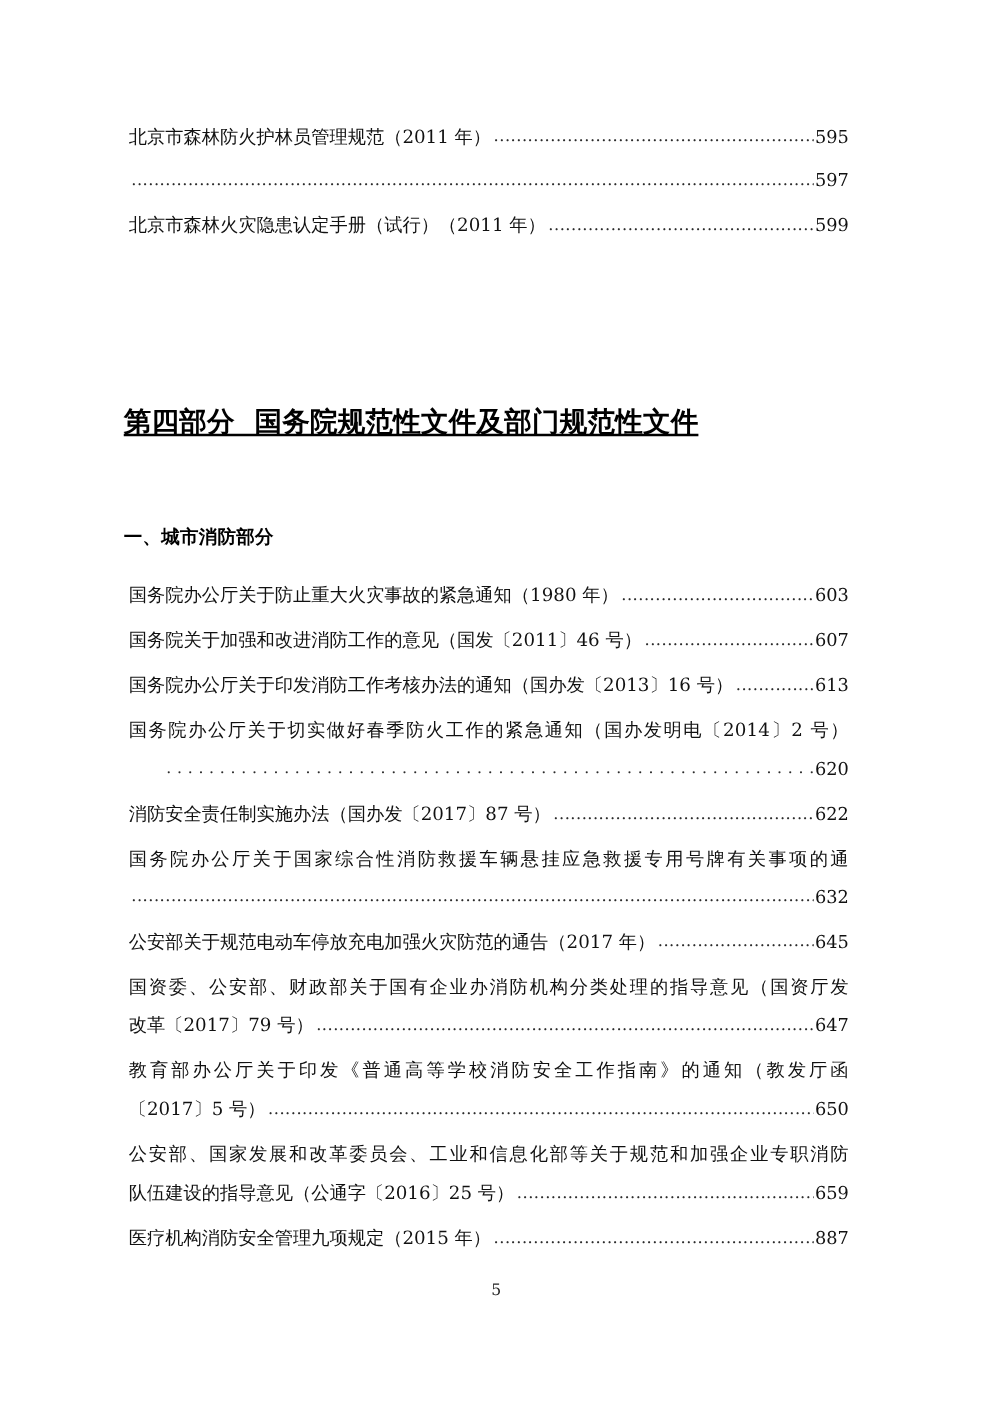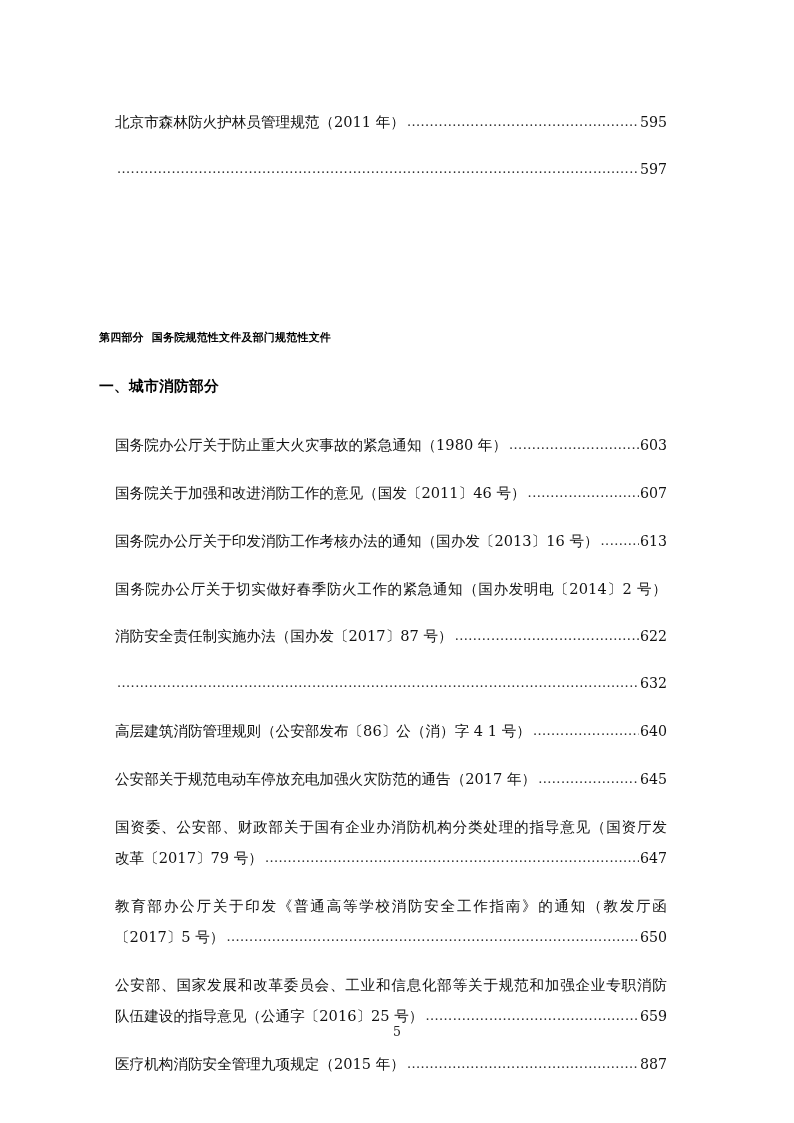--- a/index.html
+++ b/index.html
@@ -24,21 +24,21 @@
     left: 99px;
     top: 0;
     width: 584px;
   }
 
   
   .toc-entry {
     font-size: 14.6px;
     line-height: 31px;
     color: #111111;
-    margin: 16px;
+    margin: 4px;
     text-align: justify;
     text-justify: inter-character;
     word-break: break-all;
     position: relative;
   }
   .toc-line {
     display: flex;
     align-items: baseline;
     width: 100%;
     line-height: 31px;
@@ -94,32 +94,34 @@
     box-sizing: border-box;
   }
   .toc-leader-line .toc-leader {
     letter-spacing: 4.6px;
     font-size: 12.5px;
     top: -2px;
   }
 
   
   .part-heading {
-    font-size: 11px;
+    font-size: 22px;
     font-weight: bold;
     line-height: 30px;
     letter-spacing: 0.2px;
     white-space: pre;
+    text-decoration: underline;
   }
   .section-heading {
     font-size: 14.8px;
     font-weight: bold;
     line-height: 30px;
     letter-spacing: 0.2px;
     white-space: pre;
+    margin-top: 44px;
   }
 
   .spacer-top      { height: 90px; }
   .spacer-mid      { height: 122px; }
   .spacer-heading  { height: 18px; }
   .spacer-sub      { height: 12px; }
 
   .page-number {
     position: absolute;
     left: 0;
@@ -146,20 +148,27 @@
             <span class="toc-leader"></span>
             <span class="toc-page">595</span>
           </div>
         </div>
         <div class="toc-entry">
           <div class="toc-line">
             <span class="toc-leader"></span>
             <span class="toc-page">597</span>
           </div>
         </div>
+        <div class="toc-entry">
+          <div class="toc-line">
+            <span class="toc-title">北京市森林火灾隐患认定手册（试行）（2011 年）</span>
+            <span class="toc-leader"></span>
+            <span class="toc-page">599</span>
+          </div>
+        </div>
       </div>
 
     <div class="spacer-mid"></div>
 
     <div class="part-heading">第四部分  国务院规范性文件及部门规范性文件</div>
 
     <div class="spacer-heading"></div>
 
     <div class="section-heading">一、城市消防部分</div>
 
@@ -182,39 +191,37 @@
         </div>
         <div class="toc-entry">
           <div class="toc-line">
             <span class="toc-title">国务院办公厅关于印发消防工作考核办法的通知（国办发〔2013〕16 号）</span>
             <span class="toc-leader"></span>
             <span class="toc-page">613</span>
           </div>
         </div>
         <div class="toc-entry">
           <div class="toc-wrap justify">国务院办公厅关于切实做好春季防火工作的紧急通知（国办发明电〔2014〕2 号）</div>
+          <div class="toc-leader-line">
+            <span class="toc-leader"></span>
+            <span class="toc-page">620</span>
+          </div>
         </div>
         <div class="toc-entry">
           <div class="toc-line">
             <span class="toc-title">消防安全责任制实施办法（国办发〔2017〕87 号）</span>
             <span class="toc-leader"></span>
             <span class="toc-page">622</span>
           </div>
         </div>
         <div class="toc-entry">
+          <div class="toc-wrap justify">国务院办公厅关于国家综合性消防救援车辆悬挂应急救援专用号牌有关事项的通</div>
           <div class="toc-line">
             <span class="toc-leader"></span>
             <span class="toc-page">632</span>
-          </div>
-        </div>
-        <div class="toc-entry">
-          <div class="toc-line">
-            <span class="toc-title">高层建筑消防管理规则（公安部发布〔86〕公（消）字 4 1 号）</span>
-            <span class="toc-leader"></span>
-            <span class="toc-page">640</span>
           </div>
         </div>
         <div class="toc-entry">
           <div class="toc-line">
             <span class="toc-title">公安部关于规范电动车停放充电加强火灾防范的通告（2017 年）</span>
             <span class="toc-leader"></span>
             <span class="toc-page">645</span>
           </div>
         </div>
         <div class="toc-entry">

